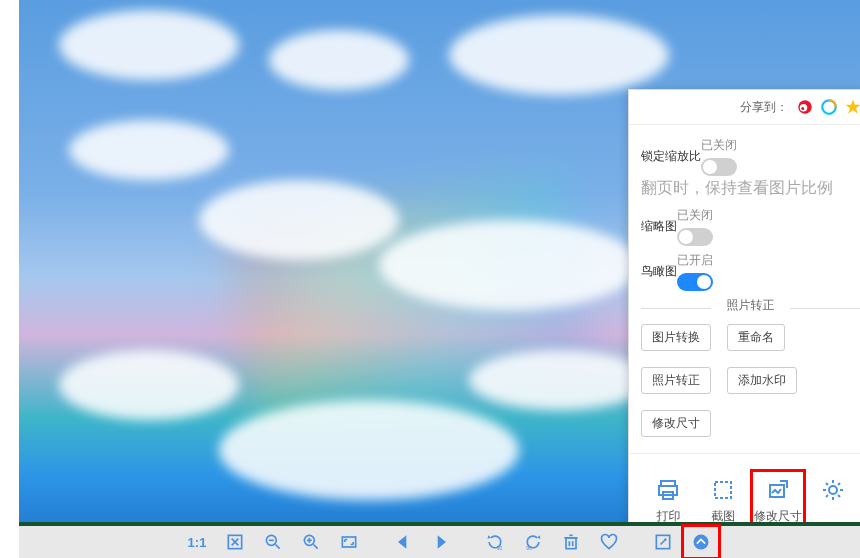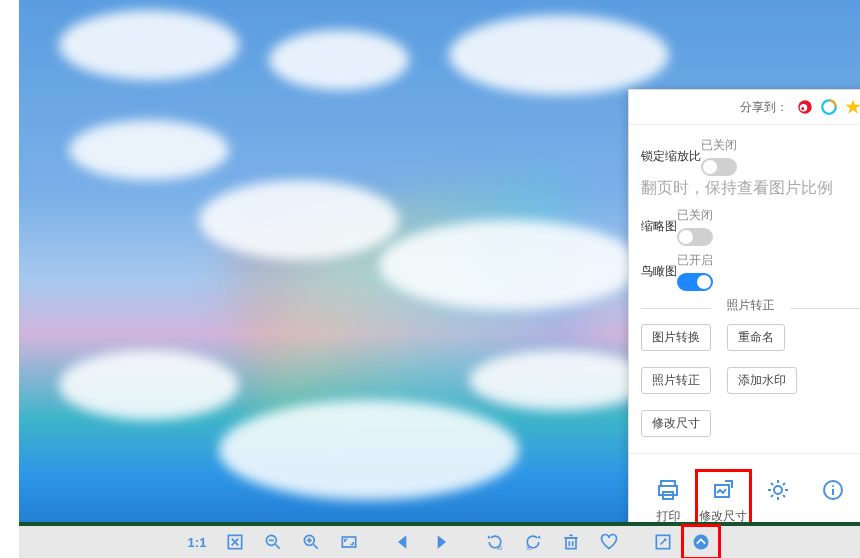--- a/index.html
+++ b/index.html
@@ -133,20 +133,26 @@
 
       <div class="tool-grid">
         <div class="tool">
           <svg viewBox="0 0 24 24">
               <rect x="5" y="3" width="14" height="5" class="blue"></rect>
               <rect x="3" y="8" width="18" height="9" class="blue"></rect>
               <rect x="7" y="14" width="10" height="7" class="blue"></rect>
             </svg>
           <span class="tool-label">打印</span>
         </div>
+        <div class="tool">
+          <svg viewBox="0 0 24 24">
+              <rect x="4" y="4" width="16" height="16" class="blue" stroke-dasharray="3 2"></rect>
+            </svg>
+          <span class="tool-label">截图</span>
+        </div>
         <div class="tool highlight">
           <svg viewBox="0 0 24 24">
               <rect x="4" y="7" width="14" height="12" class="blue"></rect>
               <path d="M14 3 h7 v7" class="blue"></path>
               <path d="M6 15 l3-3 3 3 3-4" class="blue"></path>
             </svg>
           <span class="tool-label">修改尺寸</span>
         </div>
         <div class="tool">
           <svg viewBox="0 0 24 24">

